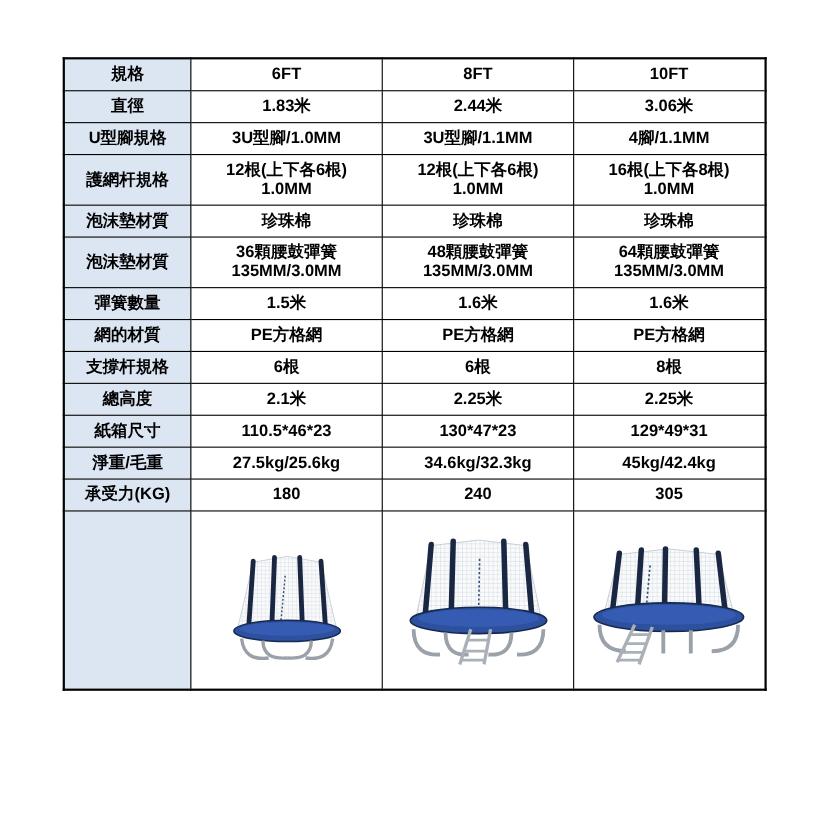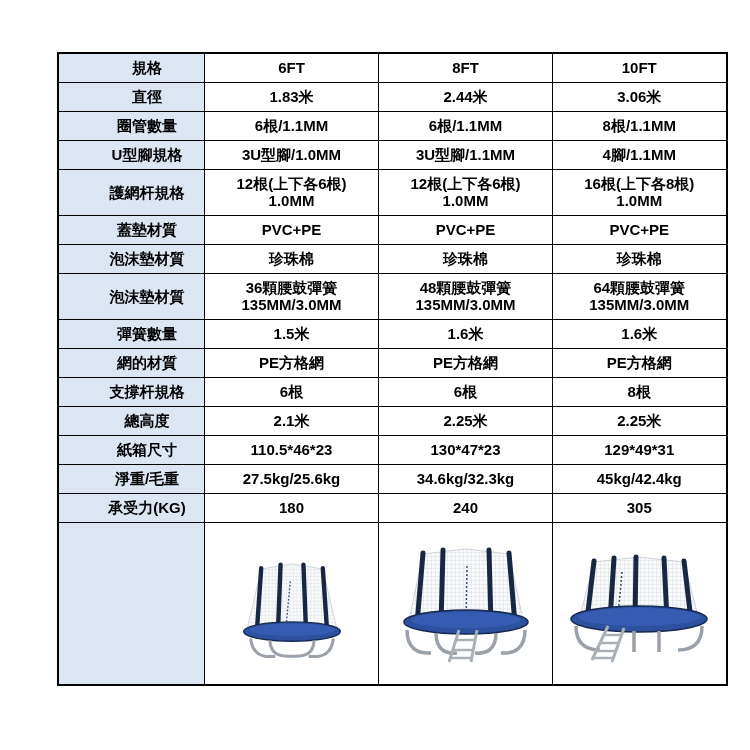--- a/index.html
+++ b/index.html
@@ -21,21 +21,20 @@
     vertical-align:middle;
     font-weight:bold;
     font-size:15px;
     padding:0;
     white-space:pre-line;
     line-height:17px;
   }
   table.spec th{
     background:#dce6f2;
     width:114px;
-    padding-left:31px;
   }
   col.c-data{width:174px;}
   tr.r{height:29px;}
   tr.tall{height:46px;}
   tr.img-row{height:127px;}
   tr.img-row td{vertical-align:bottom;}
   .ph{display:block;margin:0 auto 2px auto;}
 </style>
 </head>
 <body>
@@ -57,51 +56,39 @@
     <td>10FT</td>
   </tr>
 
   <tr class="r">
     <th>直徑</th>
     <td>1.83米</td>
     <td>2.44米</td>
     <td>3.06米</td>
   </tr>
 
-  <tr class="r">
-    <th>圈管數量</th>
-    <td>6根/1.1MM</td>
-    <td>6根/1.1MM</td>
-    <td>8根/1.1MM</td>
-  </tr>
 
   <tr class="r">
     <th>U型腳規格</th>
     <td>3U型腳/1.0MM</td>
     <td>3U型腳/1.1MM</td>
     <td>4腳/1.1MM</td>
   </tr>
 
   <tr class="tall">
     <th>護網杆規格</th>
     <td>12根(上下各6根)
 1.0MM</td>
     <td>12根(上下各6根)
 1.0MM</td>
     <td>16根(上下各8根)
 1.0MM</td>
   </tr>
 
 
-  <tr class="r">
-    <th>蓋墊材質</th>
-    <td>PVC+PE</td>
-    <td>PVC+PE</td>
-    <td>PVC+PE</td>
-  </tr>
 
   <tr class="r">
     <th>泡沫墊材質</th>
     <td>珍珠棉</td>
     <td>珍珠棉</td>
     <td>珍珠棉</td>
   </tr>
 
   <tr class="tall">
     <th>泡沫墊材質</th>

